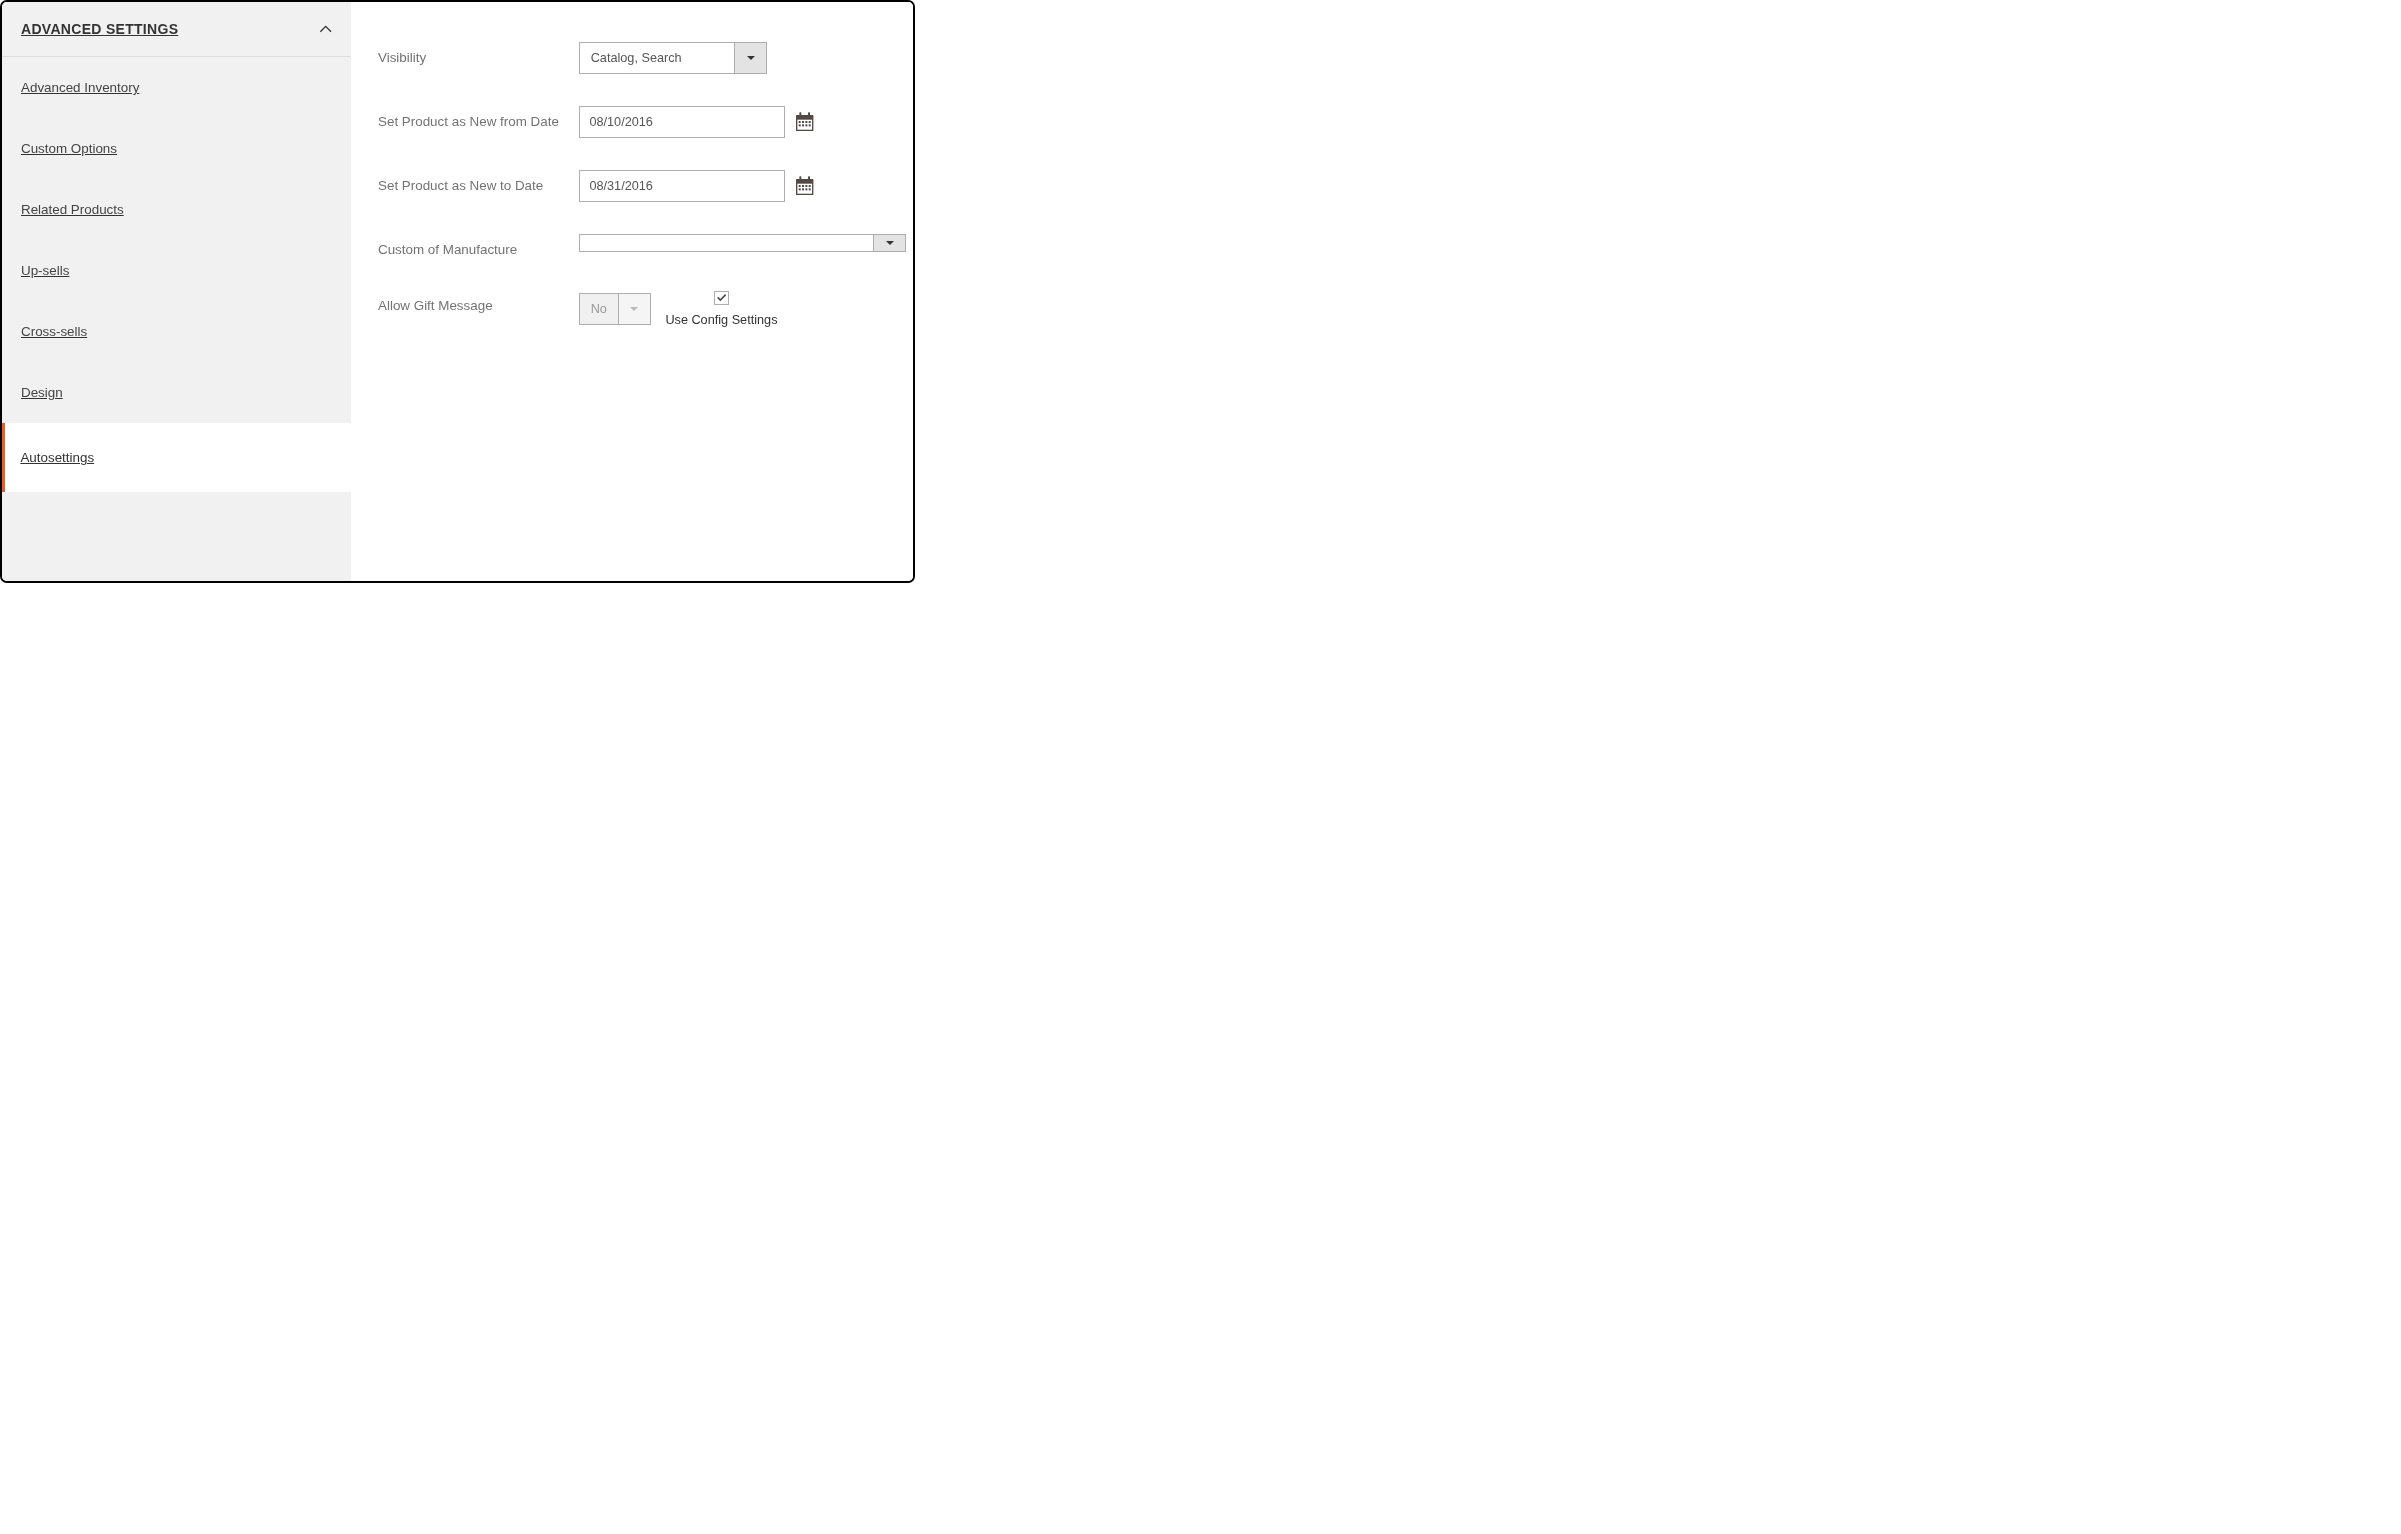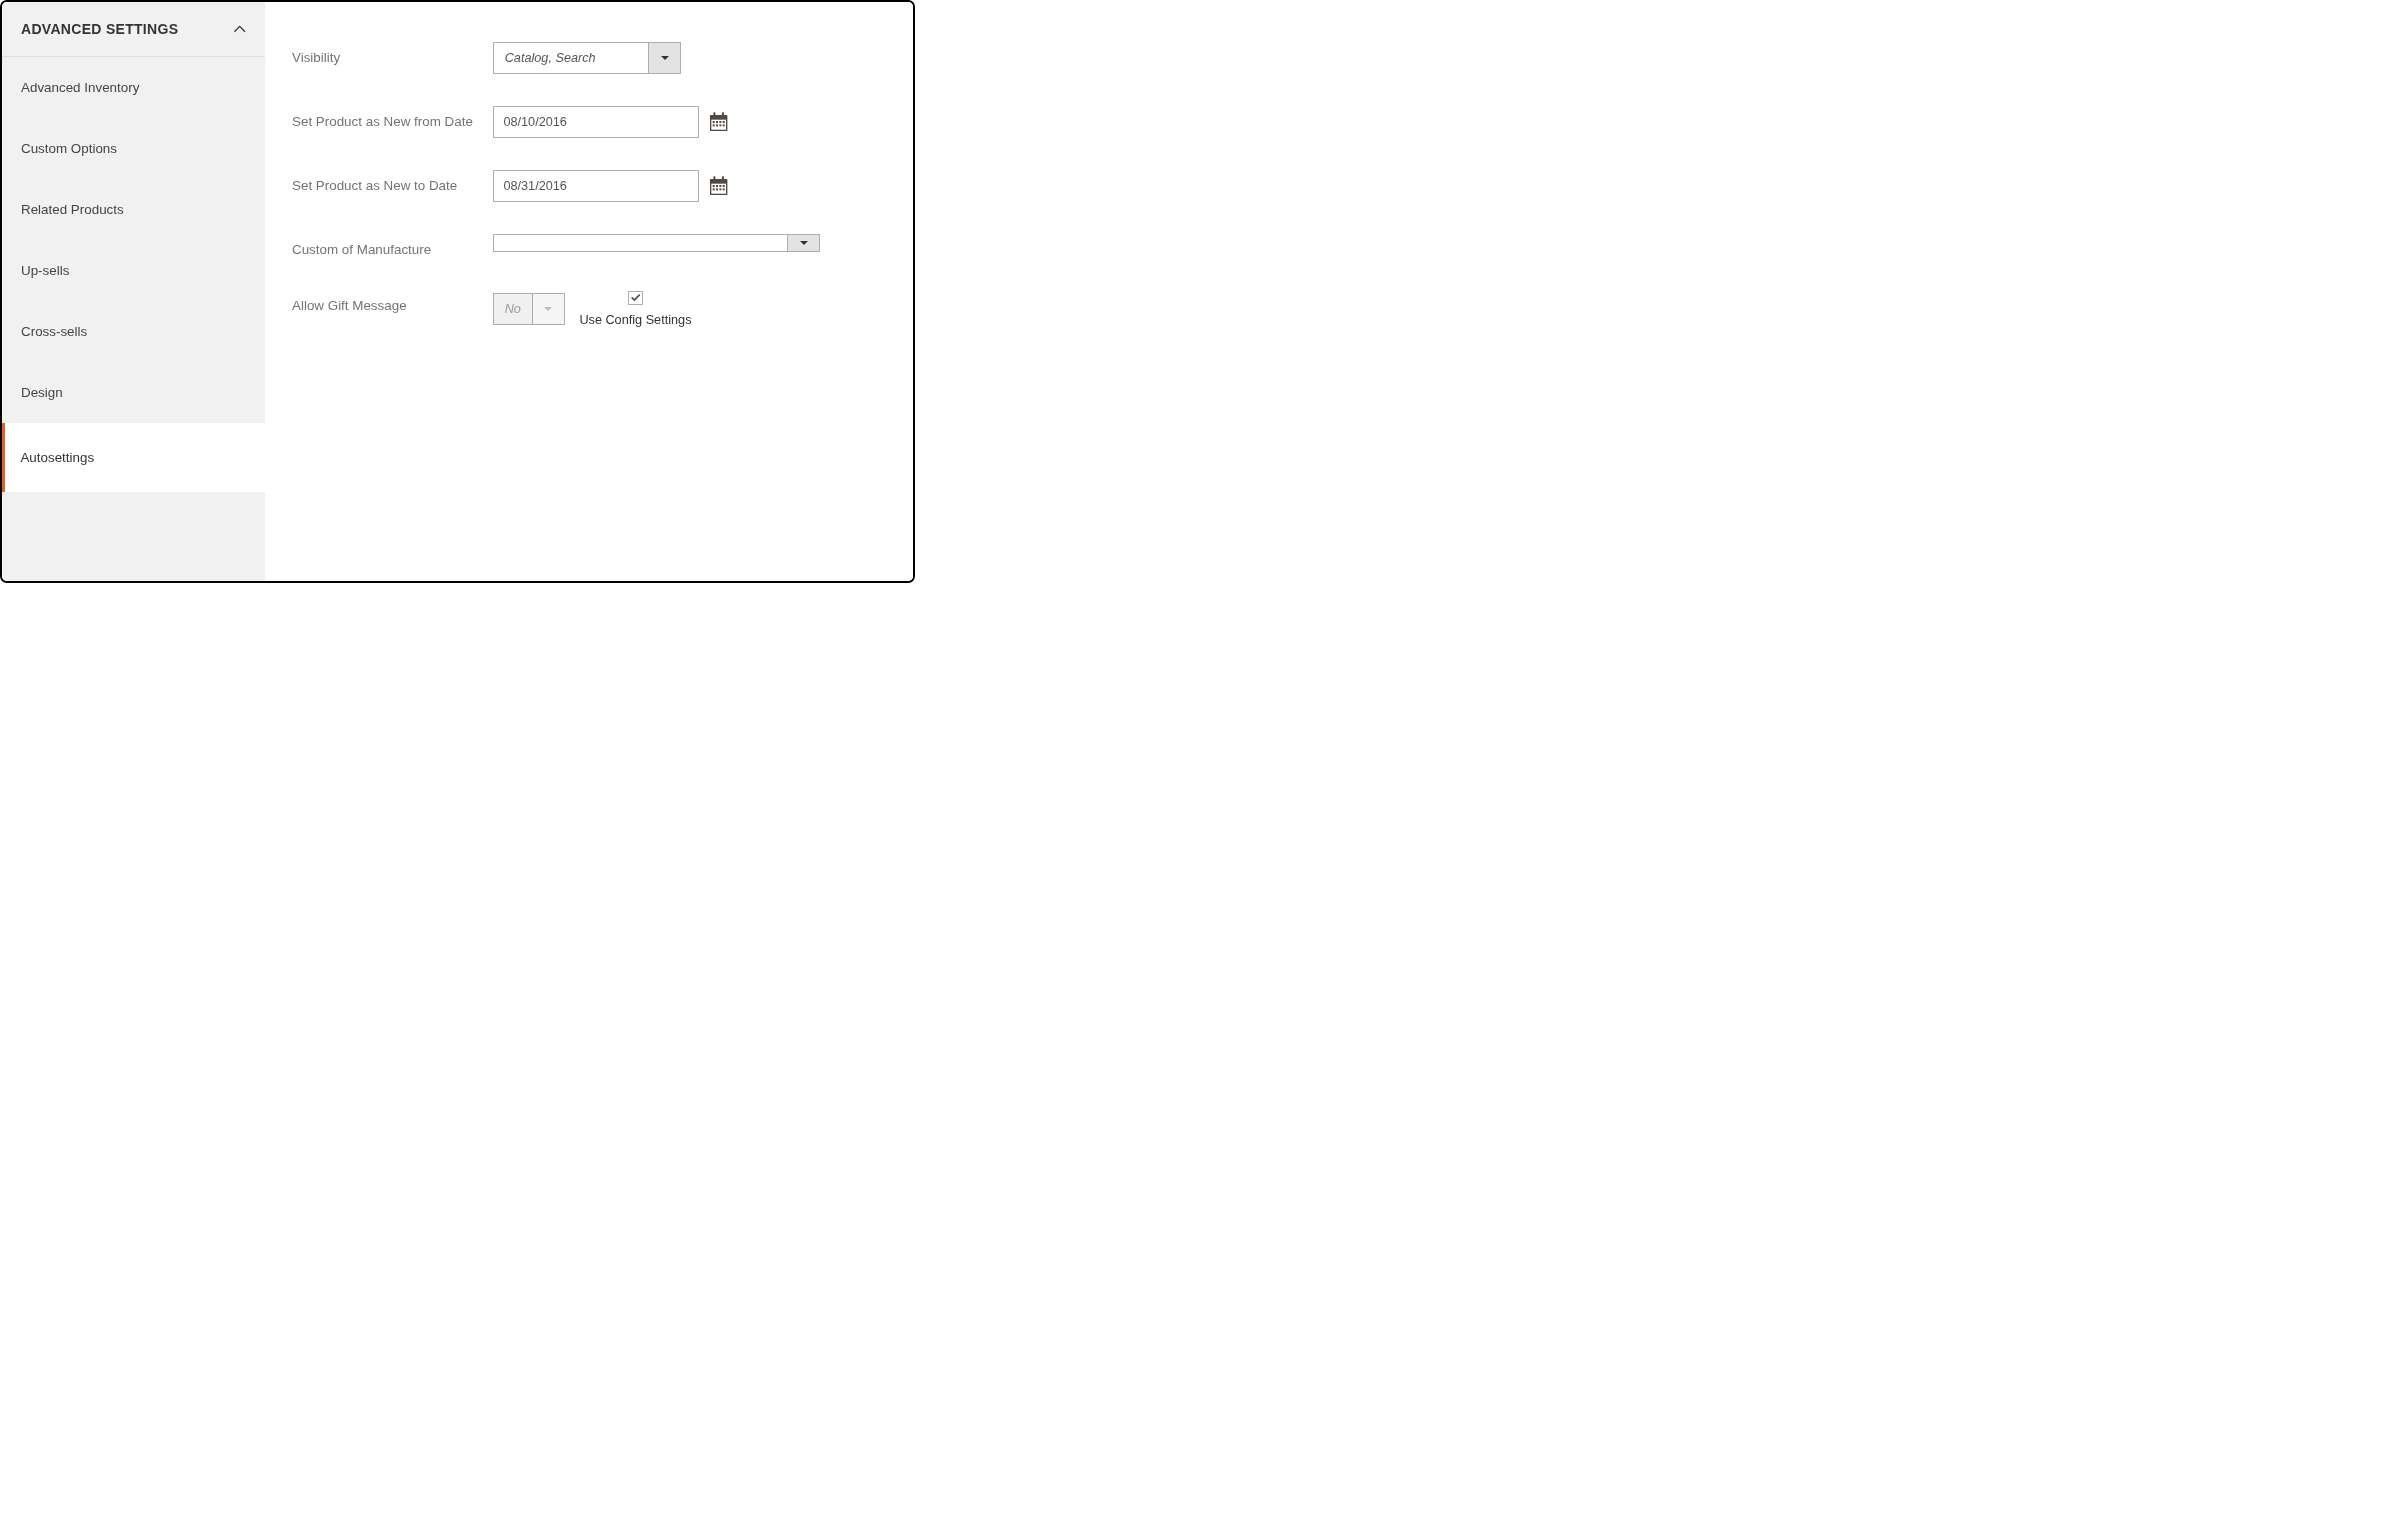--- a/index.html
+++ b/index.html
@@ -14,24 +14,25 @@
     }
     .container {
       display: flex;
       border: 2px solid #000;
       border-radius: 6.7px;
       overflow: hidden;
       width: 915px;
       height: 583px;
     }
     .sidebar {
-      width: 263px;
+      width: 349px;
       background: #f1f1f1;
       display: flex;
       flex-direction: column;
+      text-decoration: underline;
     }
     .sidebar-header {
       display: flex;
       justify-content: space-between;
       align-items: center;
       padding: 19px 19px;
       border-bottom: 0.7px solid #ddd;
       cursor: pointer;
     }
     .sidebar-header-title {
@@ -82,21 +83,20 @@
       line-height: 1.35;
     }
     .form-control-wrap {
       display: flex;
       align-items: center;
       gap: 9.4px;
     }
     .select-wrap {
       display: flex;
       border: 0.7px solid #adadad;
-      font-style: italic;
     }
     .select-value {
       padding: 8px 10.7px;
       font-size: 12.7px;
       color: #555;
       min-width: 154px;
       background: #fff;
     }
     .select-toggle {
       width: 32px;

